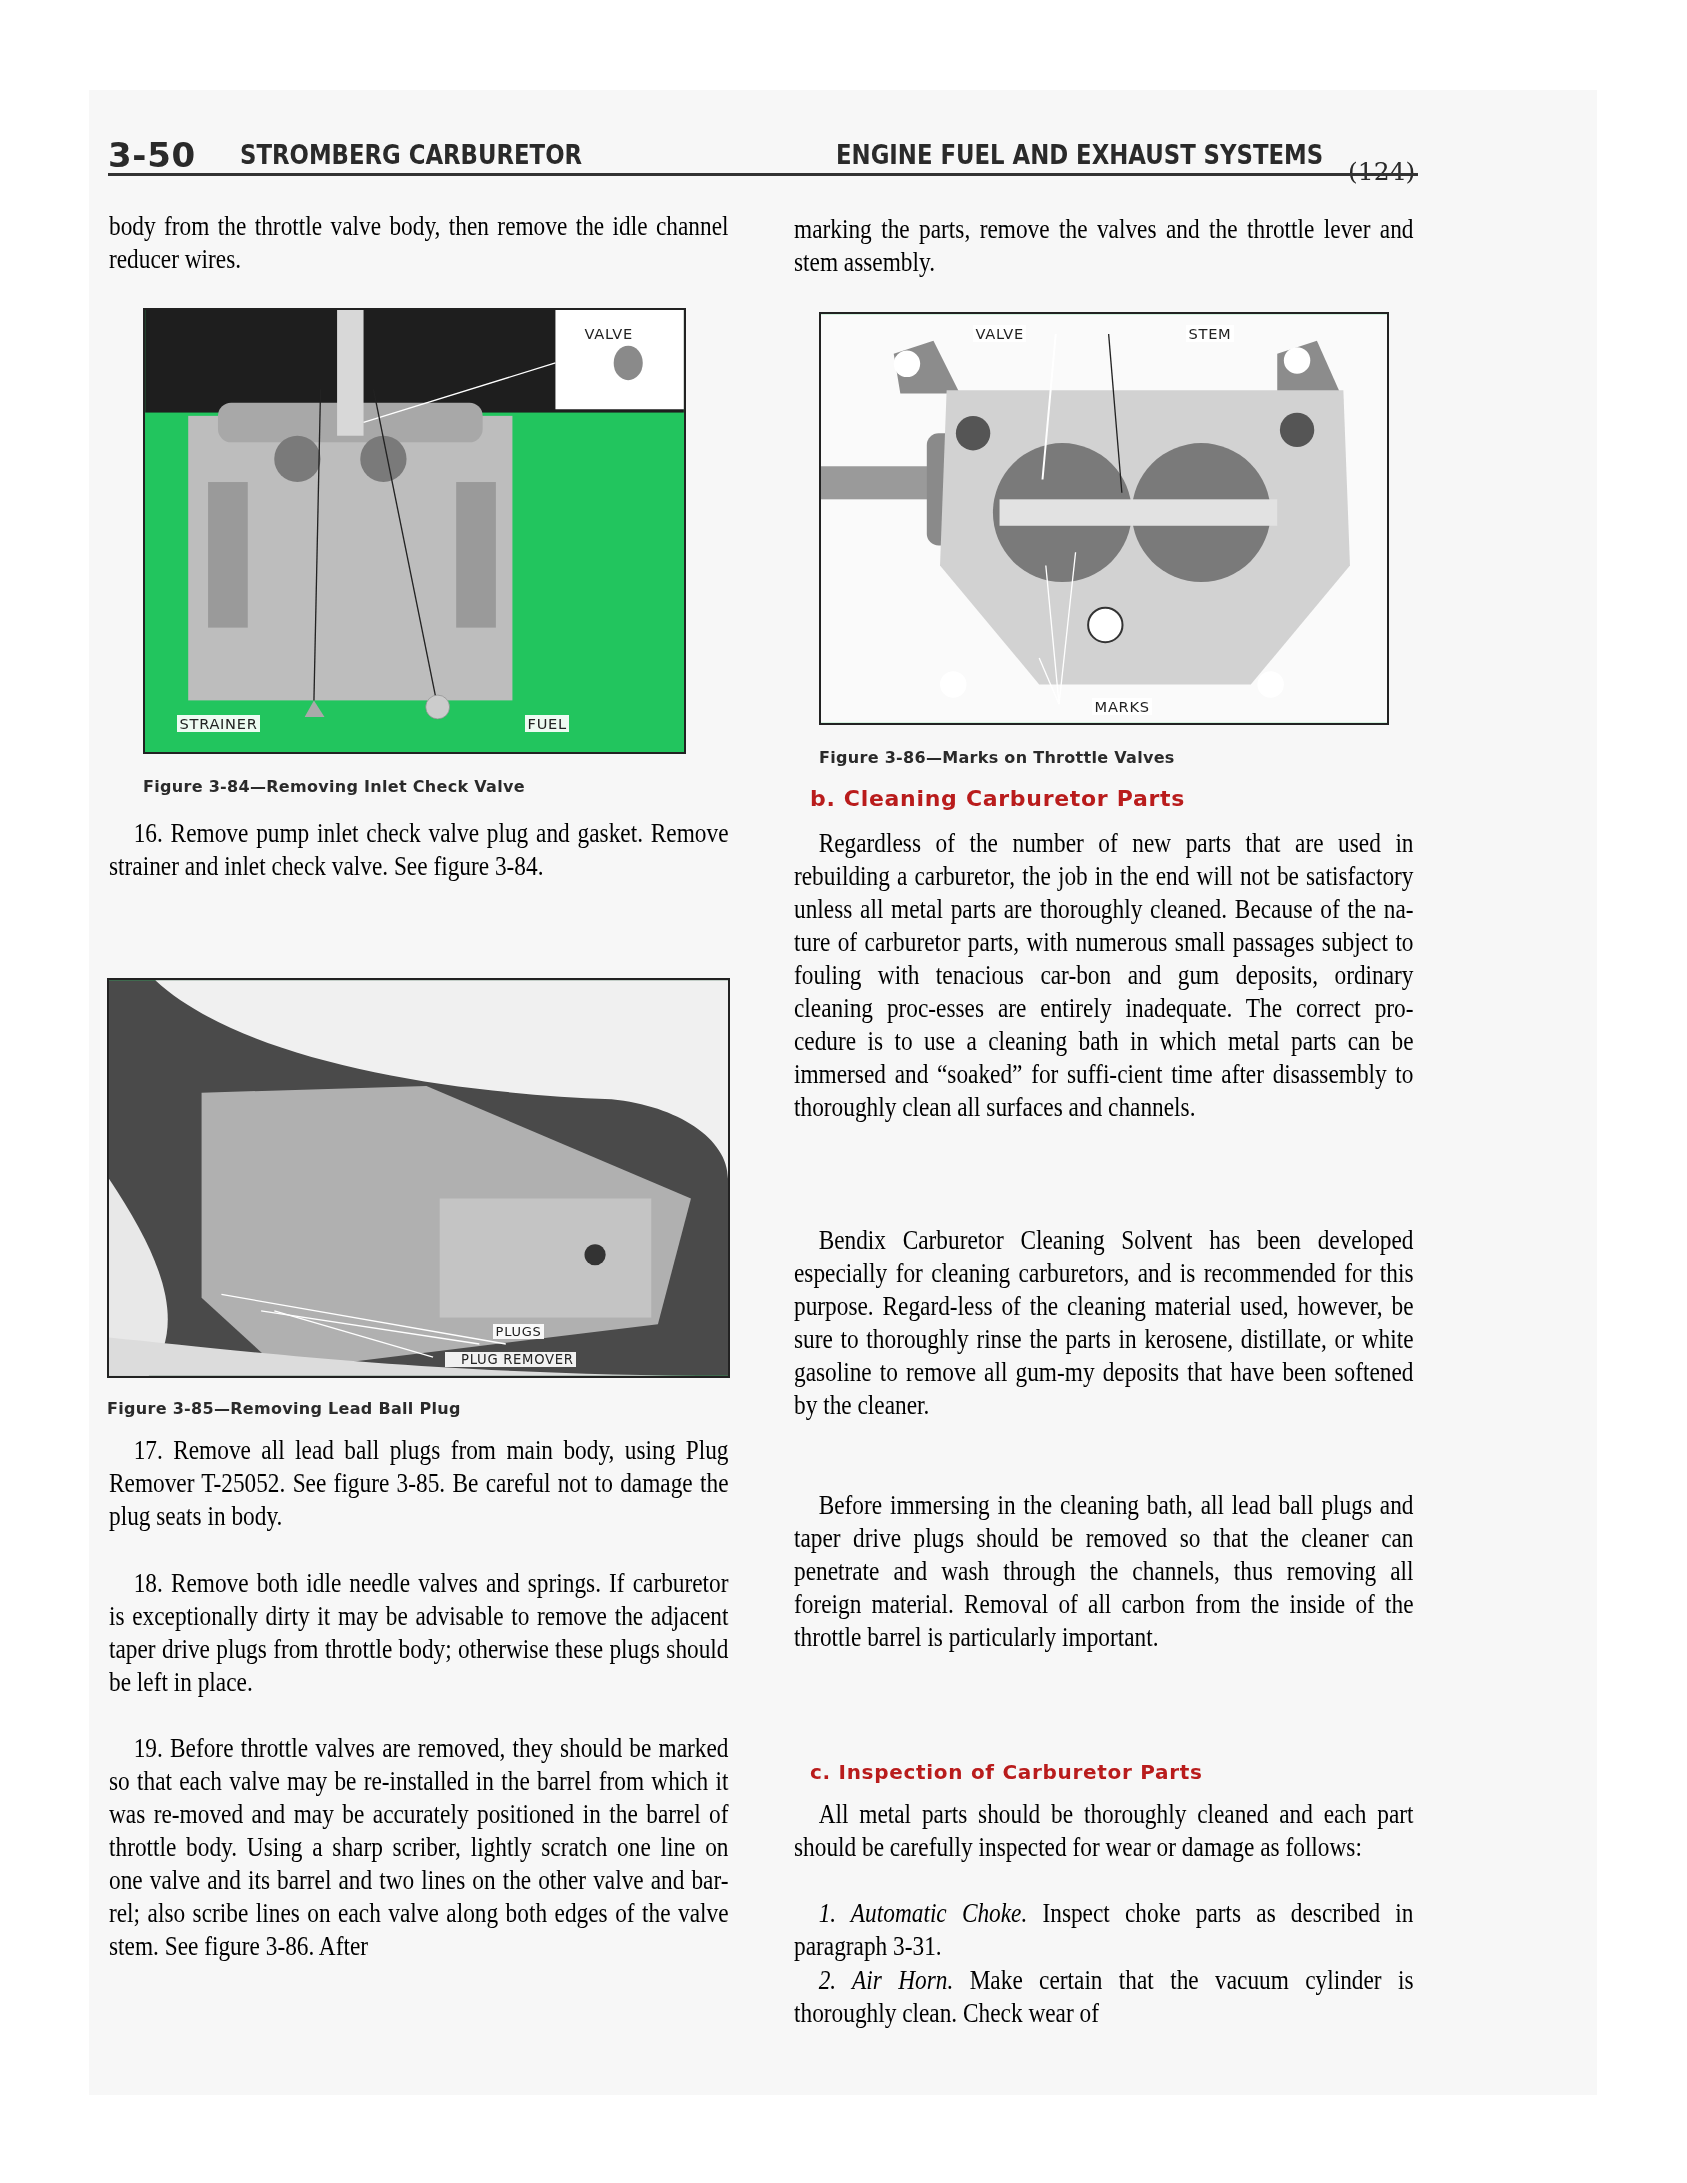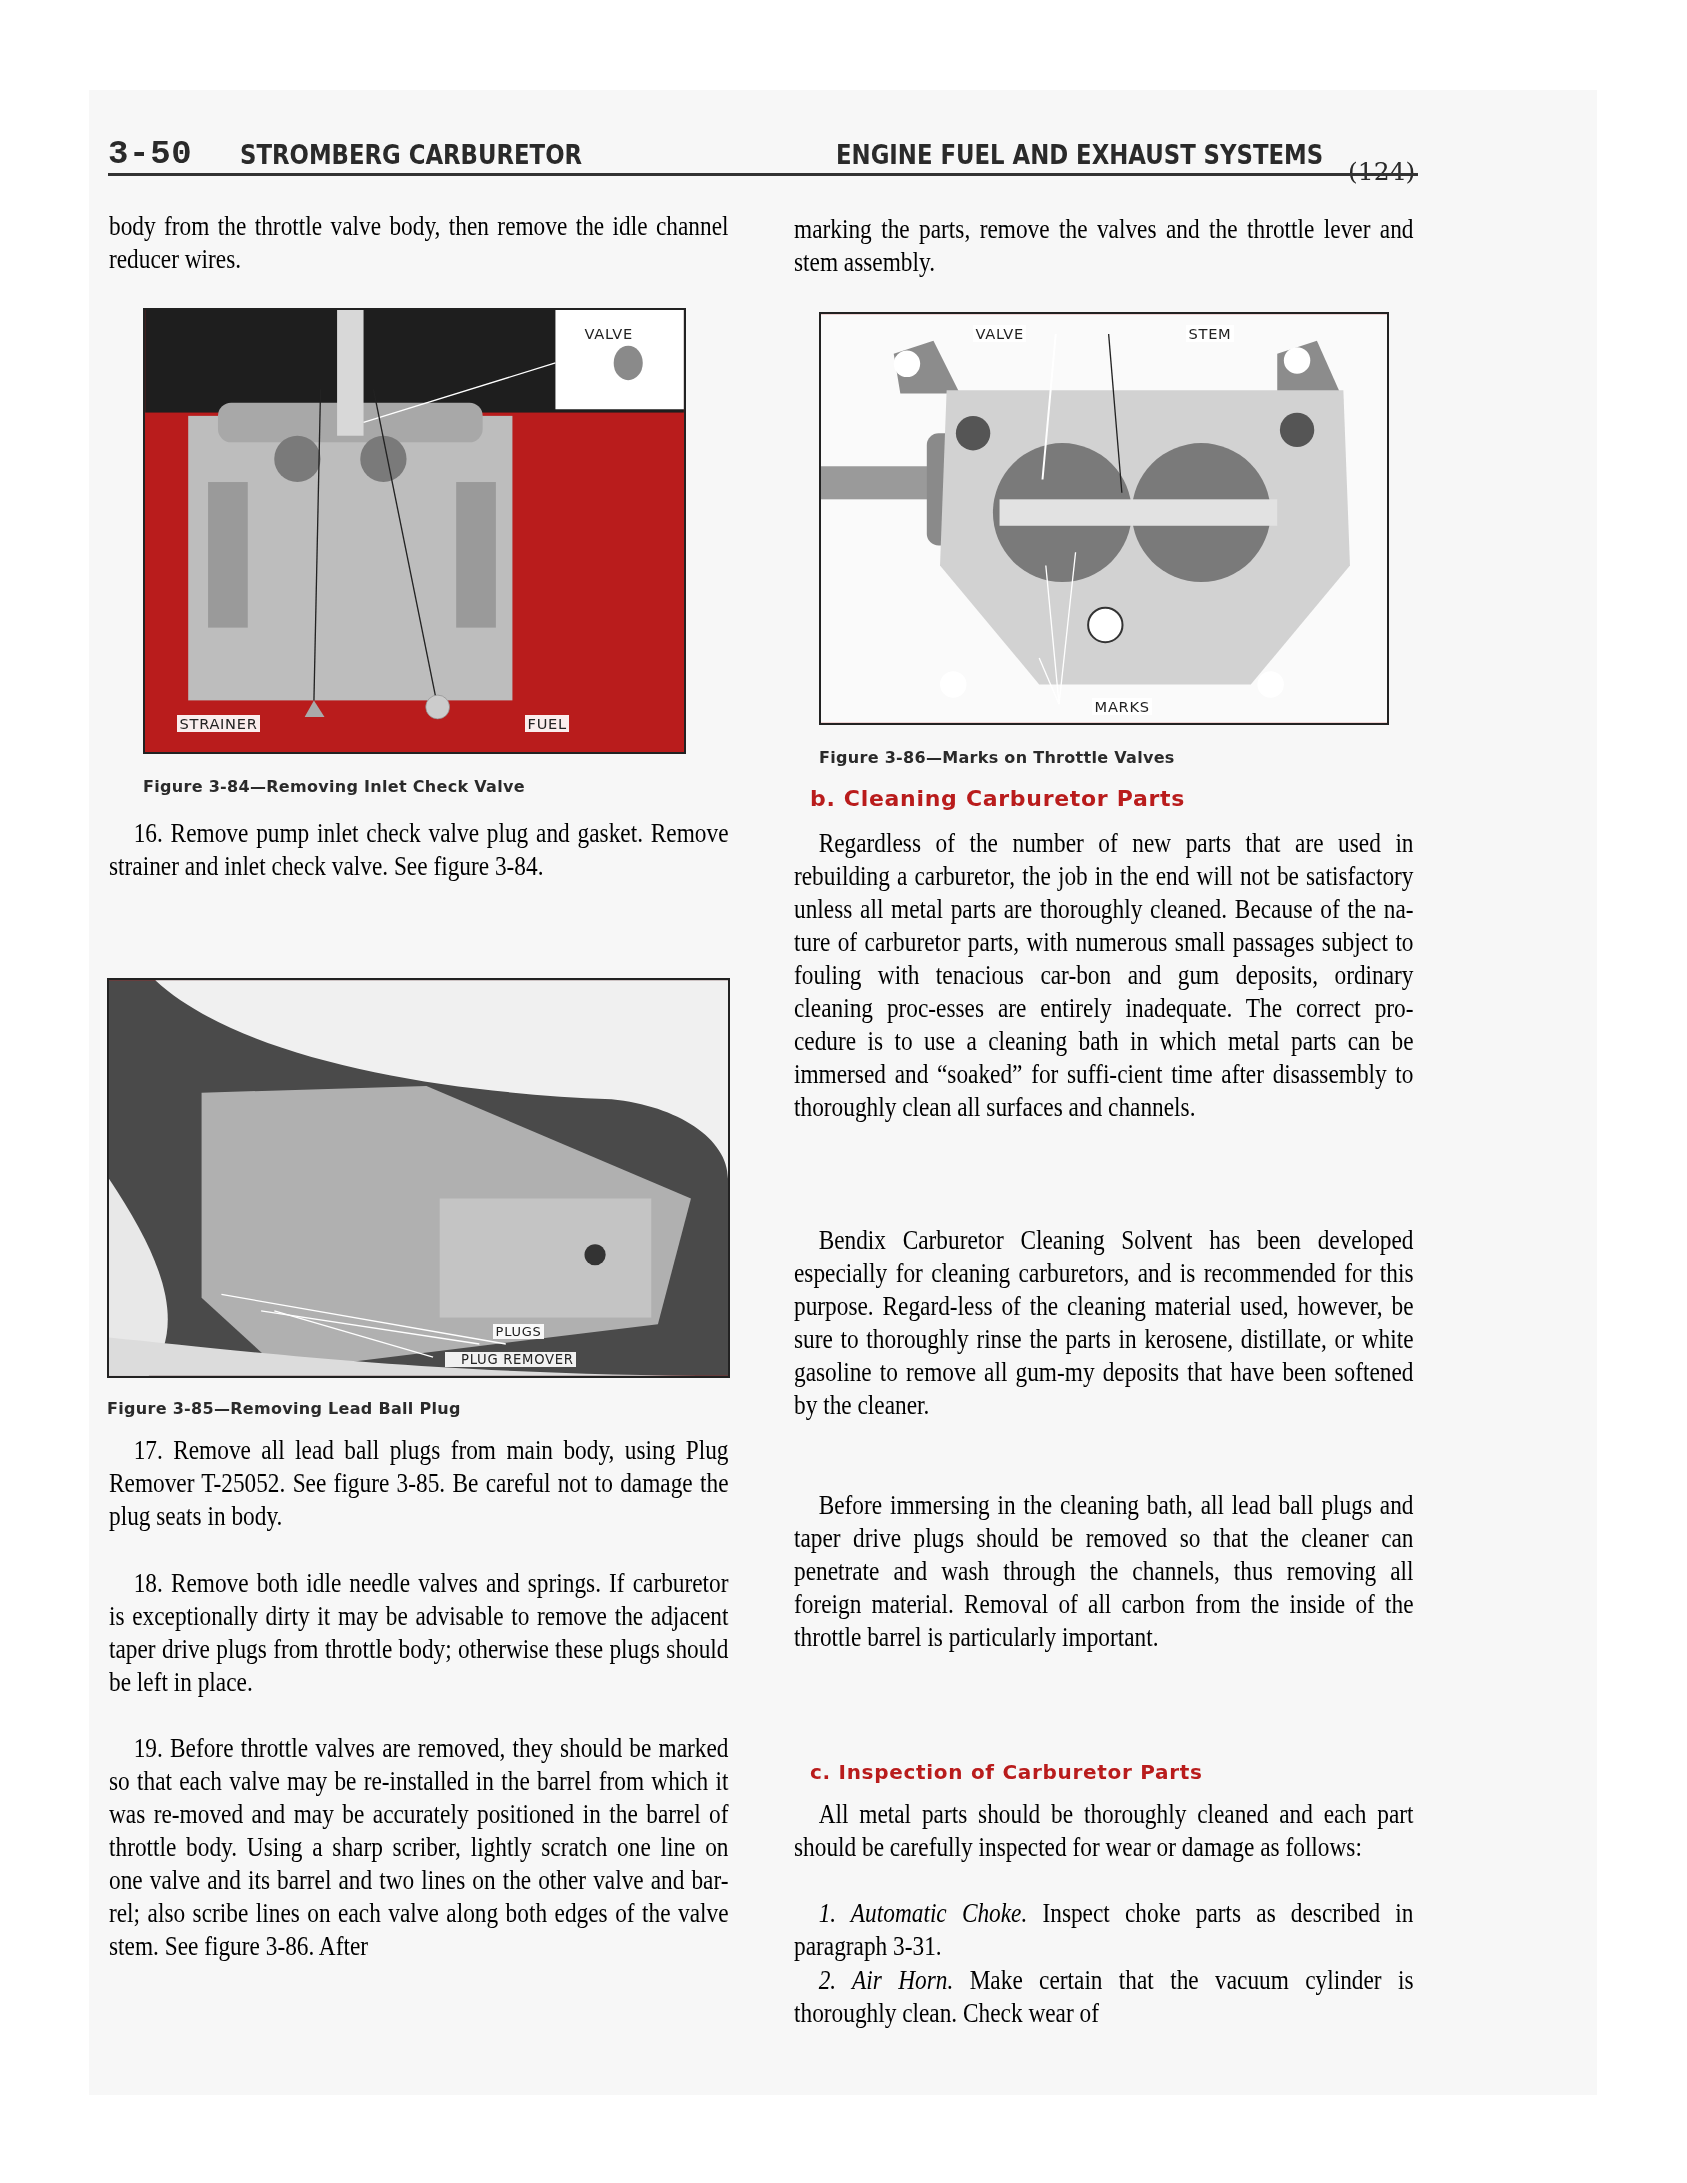--- a/index.html
+++ b/index.html
@@ -5,33 +5,33 @@
   html, body { margin: 0; padding: 0; background: #ffffff; }
   body { width: 1687px; height: 2183px; position: relative; overflow: hidden; }
   .page {
     position: absolute; left: 89px; top: 90px; width: 1508px; height: 2005px;
     background: #f7f7f7;
   }
   .header {
     position: absolute; left: 108px; top: 130px; width: 1310px; height: 46px;
     font-family: "DejaVu Sans", sans-serif; font-weight: bold; color: #2a2a2a;
   }
-  .hdr-num { position: absolute; left: 0; top: 5.3px; font-size: 34px; letter-spacing: 0.7px; font-family: Liberation Mono, monospace; }
+  .hdr-num { position: absolute; left: 0; top: 5.3px; font-size: 34px; letter-spacing: 0.7px; }
   .hdr-left { position: absolute; left: 132px; top: 9.3px; font-size: 26.5px; transform: scaleX(0.86); transform-origin: left; }
   .hdr-right { position: absolute; left: 728px; top: 9.3px; font-size: 26.5px; transform: scaleX(0.86); transform-origin: left; }
   .hdr-page { position: absolute; left: 1240px; top: 27px; font-size: 25px; font-family: "DejaVu Serif", serif; font-weight: normal; }
   .hdr-rule { position: absolute; left: 108px; top: 173px; width: 1310px; height: 3.3px; background: #333; }
   .para {
     position: absolute; font-size: 26.5px; line-height: 33px; text-align: justify;
     transform: scaleX(0.88); transform-origin: left top; width: 704px;
   }
   .para.indent { text-indent: 28px; }
   .para i { font-style: italic; }
 
-  .fig { position: absolute; border: 2.6px solid #222; background: #b91c1c; overflow: hidden; text-align: right; }
+  .fig { position: absolute; border: 2.6px solid #222; background: #22c55e; overflow: hidden; text-align: right; }
   .caption {
     position: absolute; font-family: "DejaVu Sans", sans-serif; font-weight: bold;
     font-size: 16px; color: #2a2a2a; letter-spacing: 0.3px;
   }
   .sec-head {
     position: absolute; font-family: "DejaVu Sans", sans-serif; font-weight: bold;
     font-size: 22px; color: #b91c1c; letter-spacing: 0.7px;
   }
   .label {
     position: absolute; font-family: "DejaVu Sans", sans-serif; font-size: 14.6px;

